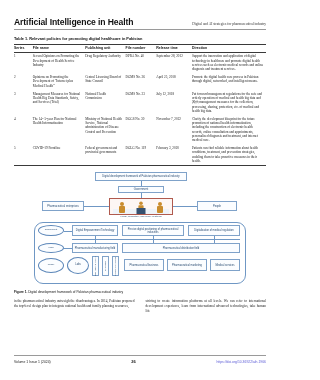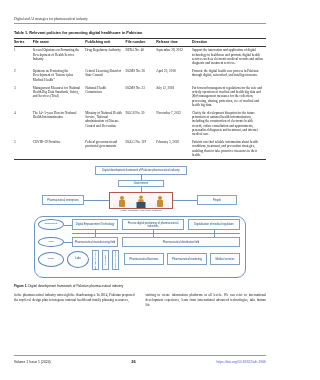--- a/index.html
+++ b/index.html
@@ -205,20 +205,21 @@
   }
   .footer-page { font-weight: bold; font-size: 4px; color:#111; }
   .footer-doi { color: #5b5bd6; }
 </style>
 </head>
 <body>
 
 <div class="page">
 
   <div class="runhead">
+    <div class="runhead-title">Artificial Intelligence in Health</div>
     <div class="runhead-right">Digital and AI strategies for pharmaceutical industry</div>
   </div>
   <div class="runhead-rule"></div>
 
   <div class="table-caption">Table 1. Relevant policies for promoting digital healthcare in Pakistan</div>
   <table class="policy">
     <thead>
       <tr>
         <th class="c-series">Series</th>
         <th class="c-file">File name</th>

